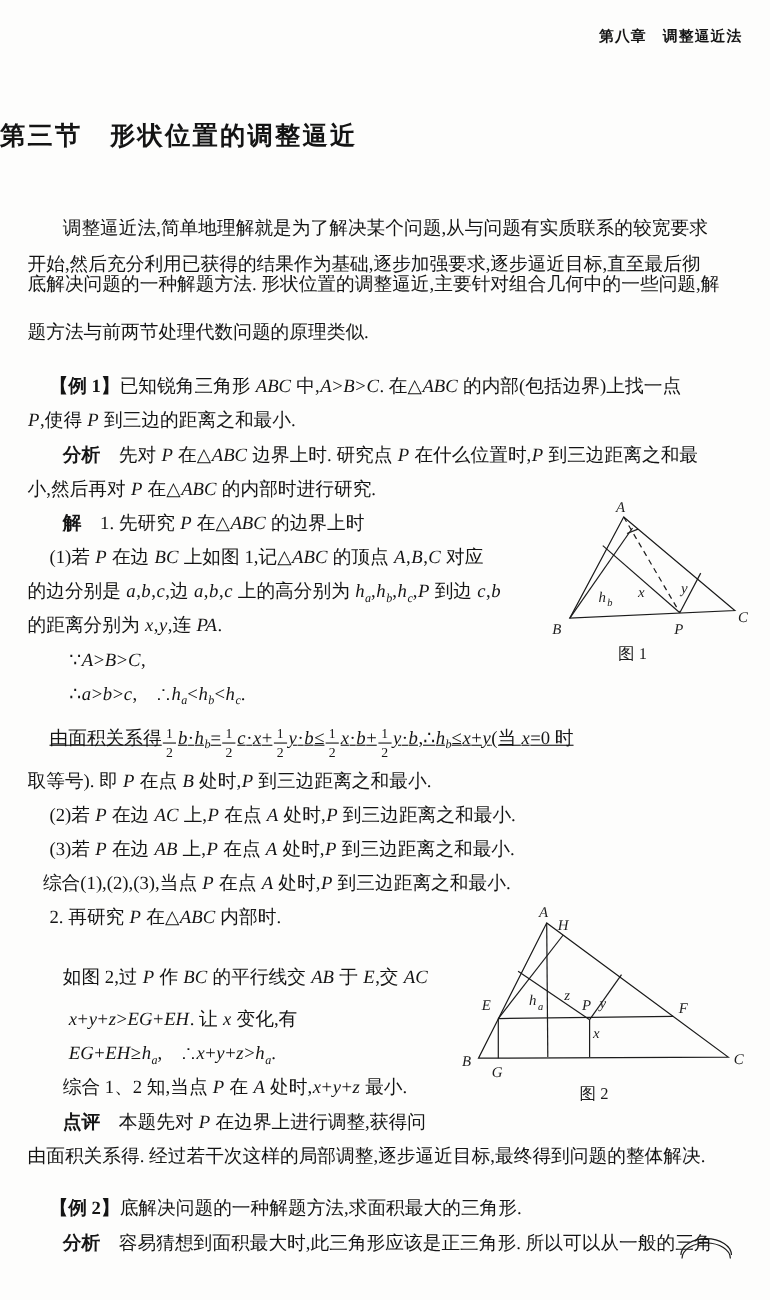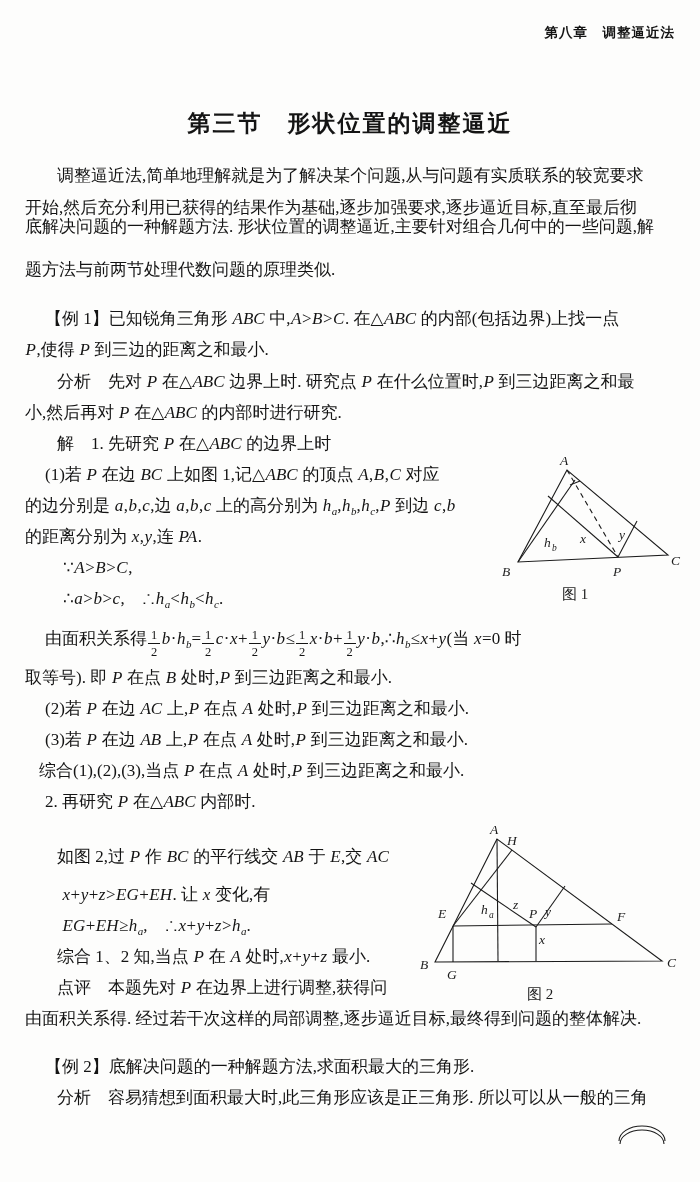--- a/index.html
+++ b/index.html
@@ -1,25 +1,25 @@
 <!DOCTYPE html>
 <html><head>
 <meta charset="utf-8">
 <style>
   html,body{margin:0;padding:0;background:#e9e9e9;}
   .page{position:relative;width:700px;height:1182px;background:#fdfdfc;overflow:hidden;
         font-family:"Liberation Serif","DejaVu Serif",serif;color:#141414;}
   .running-header{position:absolute;top:24px;right:25px;font-size:13.5px;font-weight:bold;
         font-family:"Liberation Sans","DejaVu Sans",sans-serif;letter-spacing:1px;text-align:right;}
-  .section-title{position:absolute;top:108px;left:0;width:100%;text-align:center;
+  .section-title{position:absolute;top:108px;left:0;width:100%;text-align:left;
         font-size:23px;font-weight:bold;letter-spacing:2px;}
-  .line{position:absolute;font-size:17px;line-height:31px;white-space:nowrap;}
-  .line.tall{line-height:46px;}
+  .line{position:absolute;font-size:17px;line-height:31px;white-space:nowrap;margin-top:32px;}
+  .line.tall{line-height:46px;text-decoration:underline;}
   .seg-p{font-style:normal;}
-  .seg-b{font-weight:normal;}
+  .seg-b{font-weight:bold;}
   .seg-i{font-style:italic;font-family:"Liberation Serif","DejaVu Serif",serif;padding:0 .5px;}
   .seg-u{font-style:italic;font-size:11px;vertical-align:-4px;}
   .frac{display:inline-block;vertical-align:-12px;text-align:center;font-size:12.5px;
         line-height:1;margin:0 1px;font-style:normal;}
   .fn{display:block;padding:1px 3px 2px;border-bottom:1px solid #141414;}
   .fd{display:block;padding-top:2px;}
   .fig{position:absolute;}
   .fig line,.fig polygon,.fig path{stroke:#1c1c1c;stroke-width:1.1;fill:none;}
   .fig text{fill:#1c1c1c;font-size:13.5px;font-style:italic;
         font-family:"Liberation Serif","DejaVu Serif",serif;}

